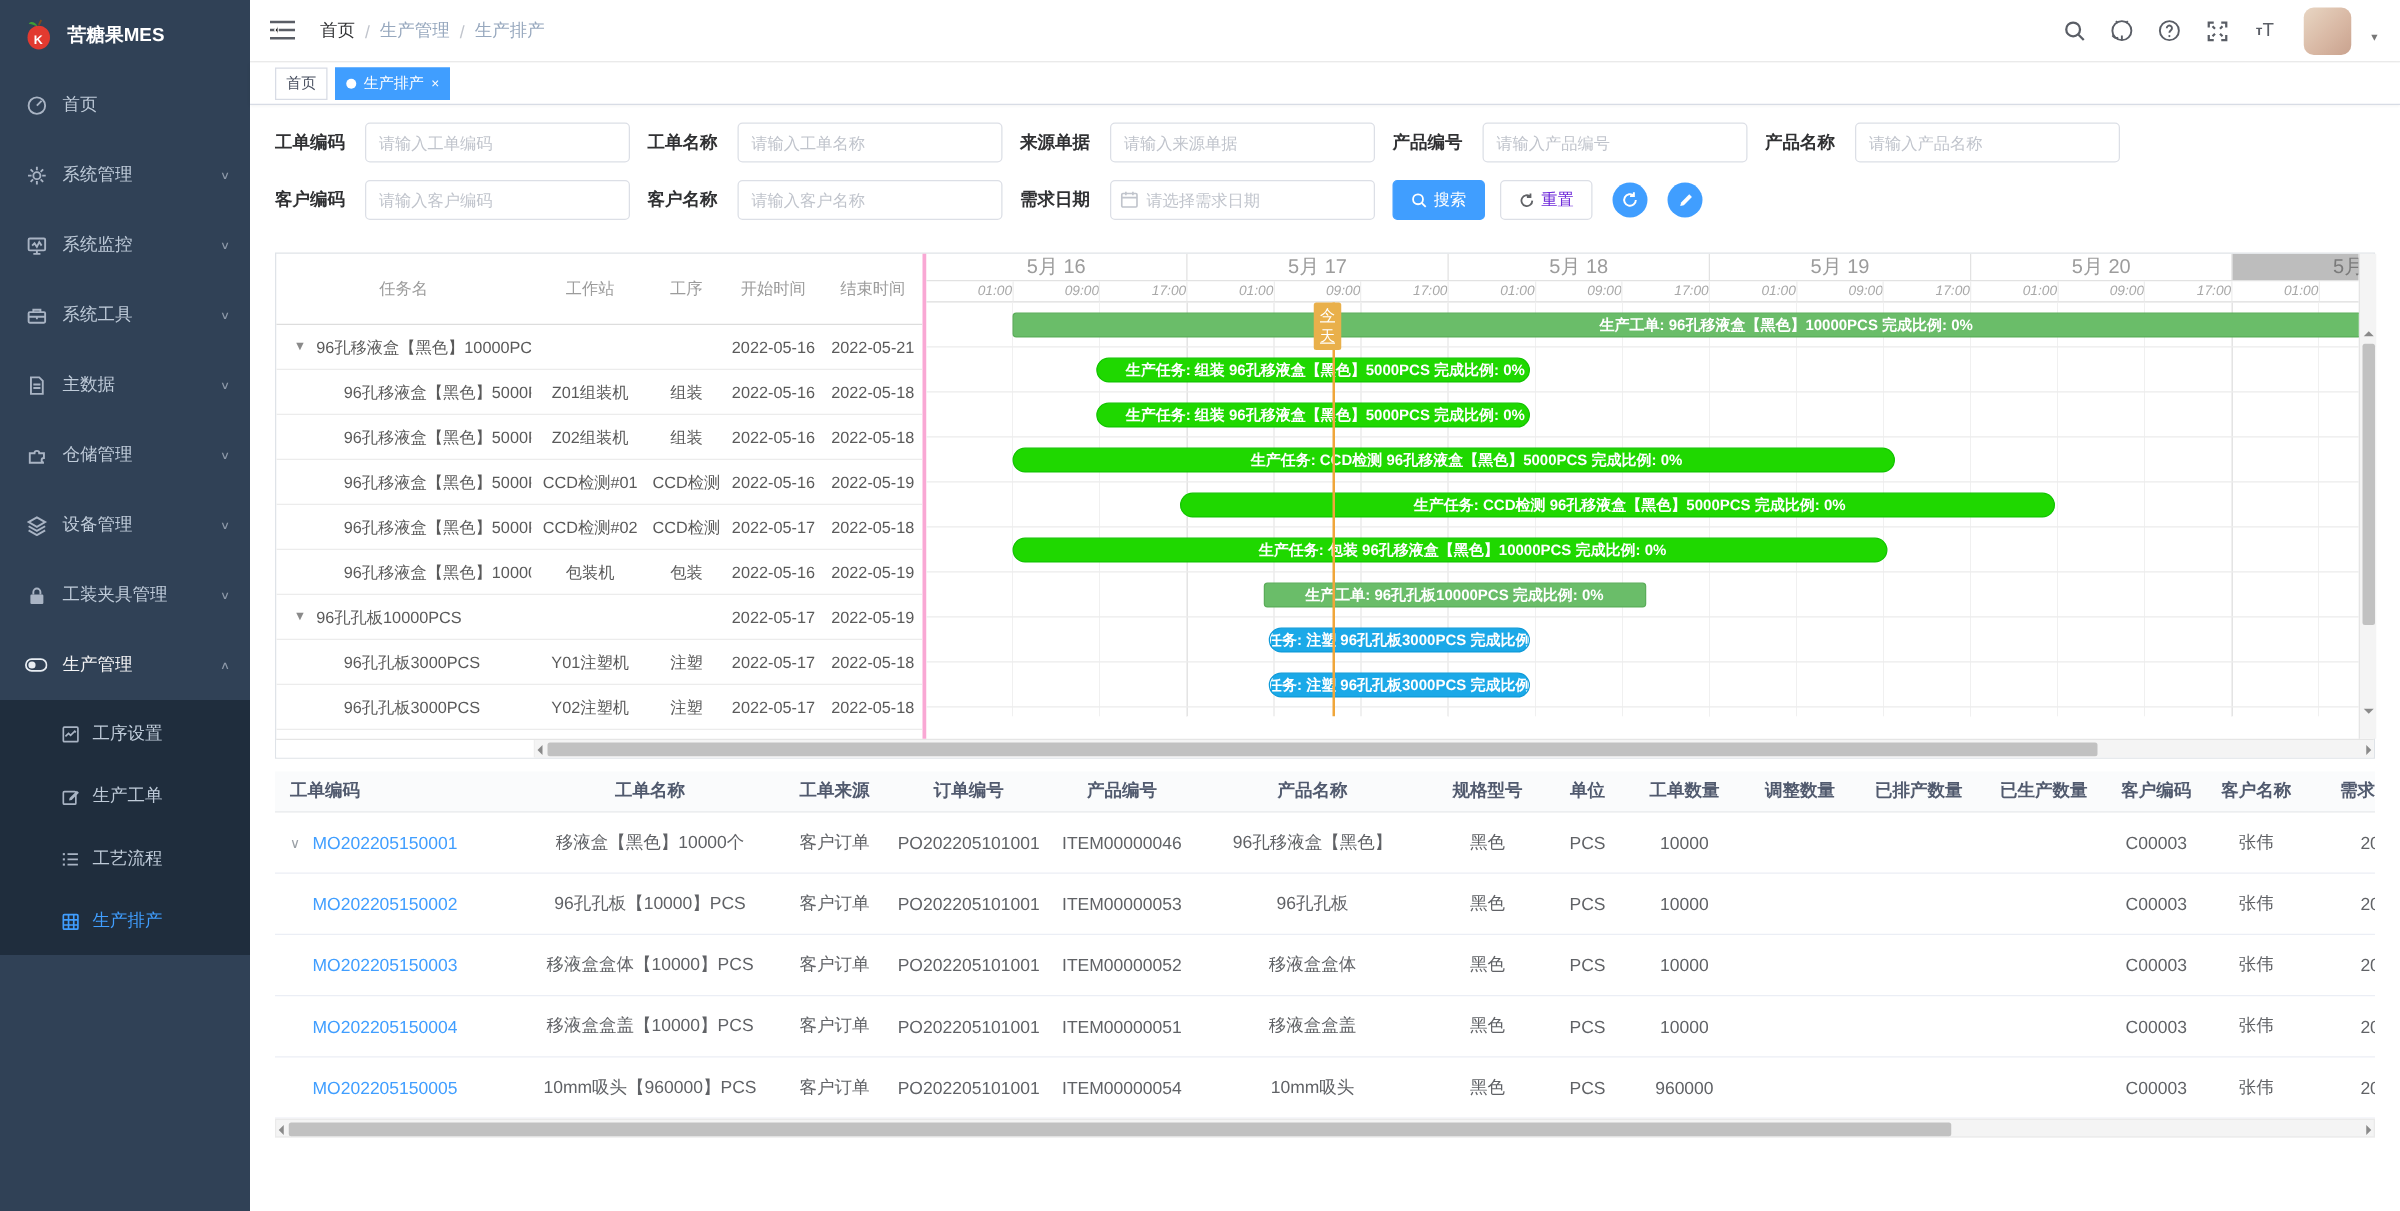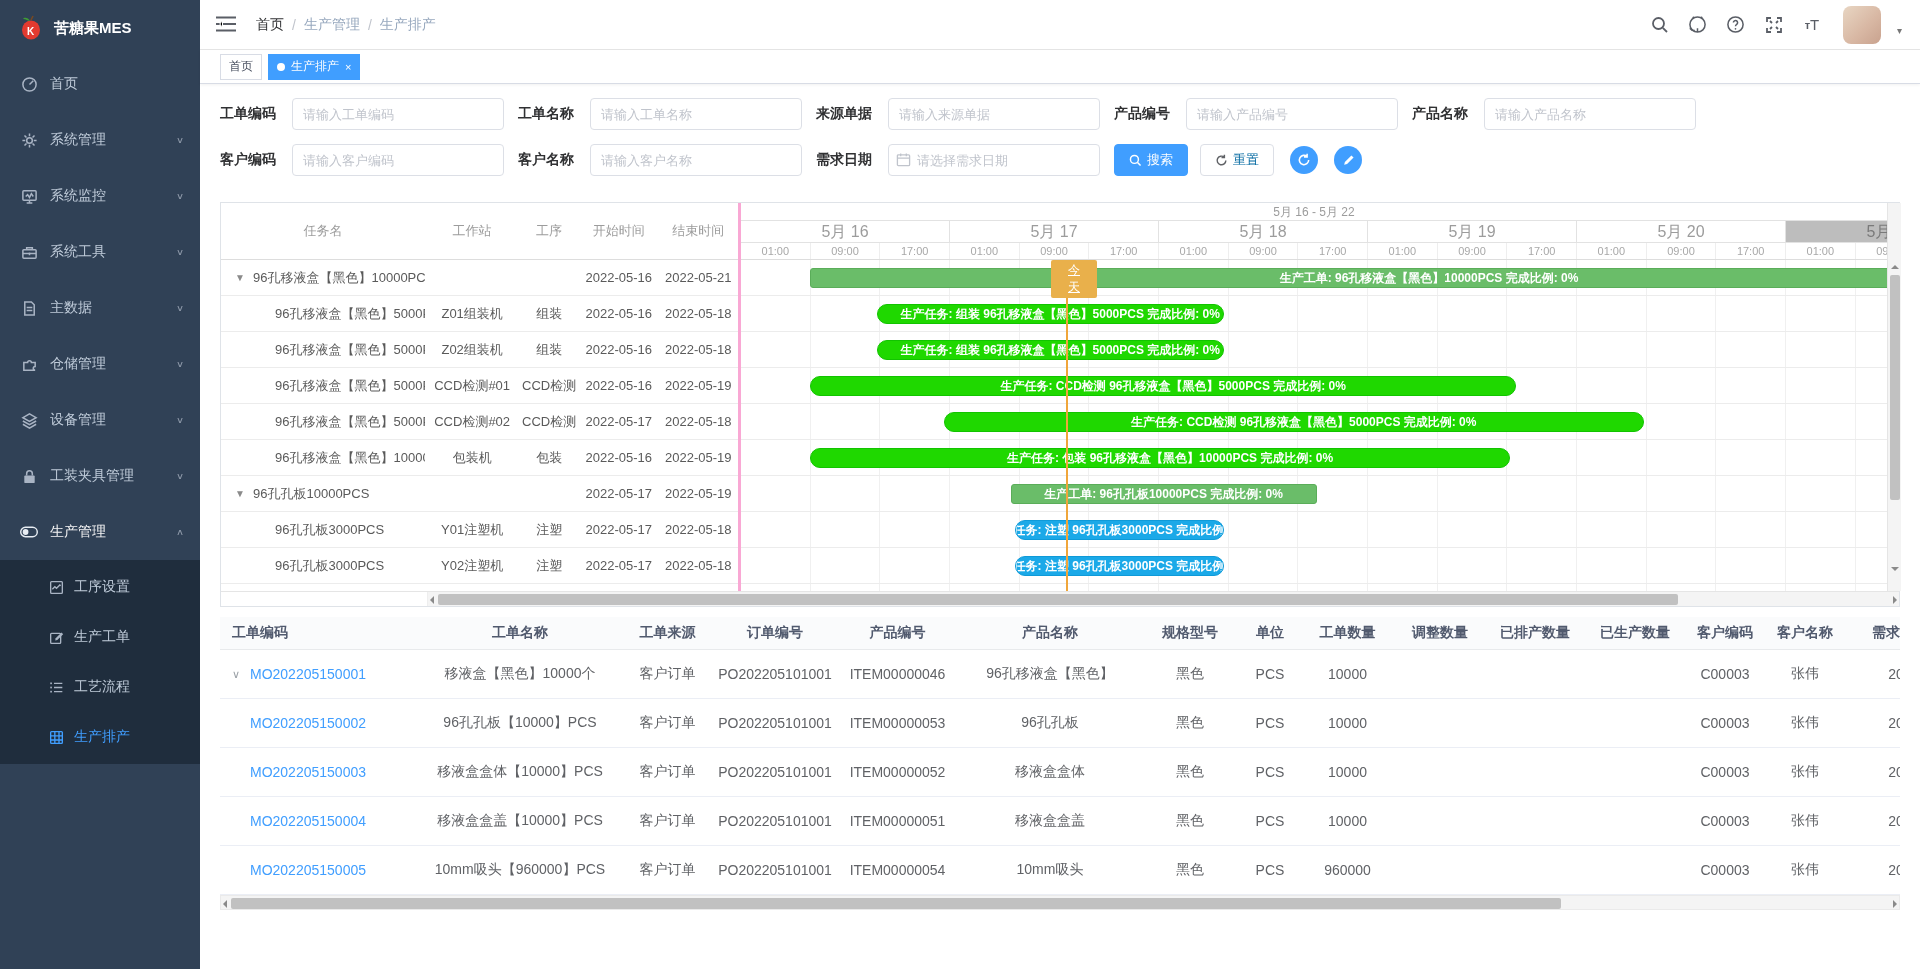--- a/index.html
+++ b/index.html
@@ -45,21 +45,21 @@
   
   .filters { padding:14px 20px 4px 20px; }
   .frow { display:flex; align-items:center; margin-bottom:14px; }
   .fgroup { display:flex; align-items:center; margin-right:14px; }
   .flabel { width:62px; text-align:left; font-weight:bold; color:#303133; font-size:14px; margin-right:10px; white-space:nowrap; }
   .finput { width:212px; height:32px; border:1px solid #dcdfe6; border-radius:4px; padding:0 10px; font-size:13px; color:#606266; background:#fff; font-family:inherit; }
   .finput::placeholder { color:#c0c4cc; }
   .dateinput { position:relative; }
   .dateinput input { padding-left:28px; }
   .cal-ic { position:absolute; left:8px; top:8px; }
-  .btn { height:32px; border-radius:4px; display:inline-flex; align-items:center; gap:5px; padding:0 14px; font-size:13px; cursor:pointer; border:1px solid #dcdfe6; background:#fff; color:#0369a1; }
+  .btn { height:32px; border-radius:4px; display:inline-flex; align-items:center; gap:5px; padding:0 14px; font-size:13px; cursor:pointer; border:1px solid #dcdfe6; background:#fff; color:#6d28d9; }
   .btn.primary { background:#409eff; border-color:#409eff; color:#fff; }
   .btn + .btn { margin-left:12px; }
   .round-btn { width:28px; height:28px; border-radius:50%; background:#409eff; border:none; margin-left:16px; display:inline-flex; align-items:center; justify-content:center; cursor:pointer; }
 
   
   .gantt { margin:8px 20px 0 20px; width:1680px; border:1px solid #dfe3e8; position:relative; background:#fff; }
   .gantt-main { display:flex; }
   .g-left { width:520px; flex:0 0 520px; border-right:3px solid #f9a8d4; overflow:hidden; }
   .g-left-head { height:57px; display:flex; align-items:center; border-bottom:1px solid #ddd; color:#9c9c9c; font-size:13px; }
   .g-left-head > div { text-align:center; }
@@ -73,33 +73,33 @@
   .g-ws { width:95px; text-align:center; } .g-proc { width:60px; text-align:center; }
   .g-d1 { width:80px; text-align:center; } .g-d2 { width:80px; text-align:center; }
 
   .g-right { width:1146px; flex:0 0 1146px; overflow:hidden; position:relative; }
   .g-week { height:18px; line-height:18px; text-align:center; color:#9c9c9c; font-size:12px; border-bottom:1px solid #e2e2e2; }
   .g-days { height:22px; display:flex; border-bottom:1px solid #e2e2e2; width:1254px; }
   .g-day { width:209px; flex:0 0 209px; text-align:center; line-height:22px; font-size:16px; color:#9c9c9c; border-right:1px solid #e2e2e2; }
   .g-day[data-weekend] { background:#bdbdbd; color:#7a7a7a; }
   .g-hours { height:17px; display:flex; border-bottom:1px solid #ddd; width:1254px; }
   .g-hourday { display:flex; width:209px; flex:0 0 209px; }
-  .g-hour { width:69.66px; text-align:center; font-size:11px; color:#a8a8a8; line-height:16px; border-right:1px solid #eee; overflow:hidden; }
+  .g-hour { width:69.66px; text-align:right; font-size:11px; color:#a8a8a8; line-height:16px; border-right:1px solid #eee; overflow:hidden;font-style:italic; }
   .g-body { position:relative; height:331px; width:1254px;
      background-image:
        repeating-linear-gradient(90deg, transparent 0, transparent 68.66px, #f0f0f0 68.66px, #f0f0f0 69.66px),
        repeating-linear-gradient(90deg, transparent 0, transparent 208px, #e4e4e4 208px, #e4e4e4 209px); }
   .g-row { height:36px; border-bottom:1px solid #ececec; position:relative; }
   .g-bar { position:absolute; top:8px; height:20px; display:flex; align-items:center; justify-content:center; overflow:hidden; white-space:nowrap; color:#fff; font-size:12px; font-weight:bold; z-index:2; }
   .g-bar[data-type="order"] { background:#6abd69; border-radius:3px; border:1px solid #5aad59; }
   .g-bar[data-type="task"] { background:#1fd800; border-radius:10px; border:1px solid #12c400;padding-left:20px; }
   .g-bar[data-type="task-blue"] { background:#1ba9e8; border-radius:10px; border:1px solid #0f9ad8; }
   .today-wrap { position:absolute; top:0; bottom:0; width:0; z-index:3; }
   .today-line { position:absolute; top:0; bottom:0; left:-1px; width:2px; background:#f0a63a; }
-  .today-tag { position:absolute; top:0; left:-16px; background:#e9b04b; color:#fff; font-size:12px; padding:2px 17px; border-radius:2px;text-decoration:underline; }
+  .today-tag { position:absolute; top:0; left:-16px; background:#e9b04b; color:#fff; font-size:12px; padding:2px 5px; border-radius:2px;text-decoration:underline; }
 
   .g-vscroll { width:14px; flex:0 0 14px; background:#f4f4f4; position:relative; border-left:1px solid #e5e5e5; }
   .g-vthumb { position:absolute; left:2px; top:72px; width:10px; height:225px; background:#c1c1c1; border-radius:2px; }
   .arr { position:absolute; width:0; height:0; border:4px solid transparent; left:3px; }
   .arr.up { top:62px; border-bottom-color:#8a8a8a; border-top:none; }
   .arr.dn { bottom:20px; border-top-color:#8a8a8a; border-bottom:none; }
   .g-hscroll { height:15px; display:flex; border-top:1px solid #e5e5e5; }
   .g-hspacer { width:207px; background:#fff; border-right:1px solid #eee; }
   .htrack { flex:1; background:#f4f4f4; position:relative; }
   .hthumb { position:absolute; top:2px; left:10px; height:11px; background:#c1c1c1; border-radius:2px; }
@@ -535,21 +535,20 @@
                 
                 
                 
                 
               </div>
 
           </div>
         </div>
 
         <div class="g-right">
-          <div class="g-week">5月 16 - 5月 22</div>
           <div class="g-days">
 
               <div class="g-day"><span>5月 16</span></div>
 
               <div class="g-day"><span>5月 17</span></div>
 
               <div class="g-day"><span>5月 18</span></div>
 
               <div class="g-day"><span>5月 19</span></div>
 

